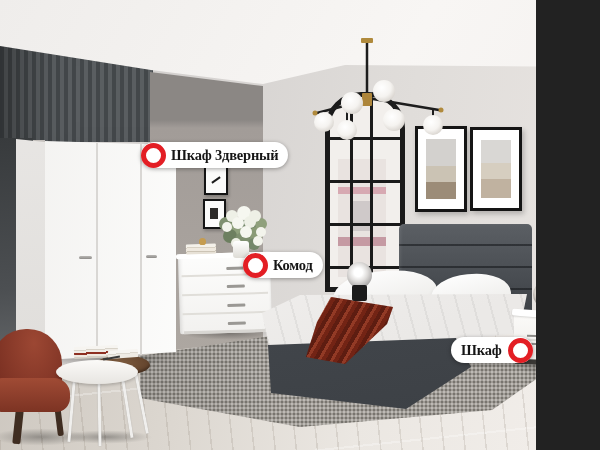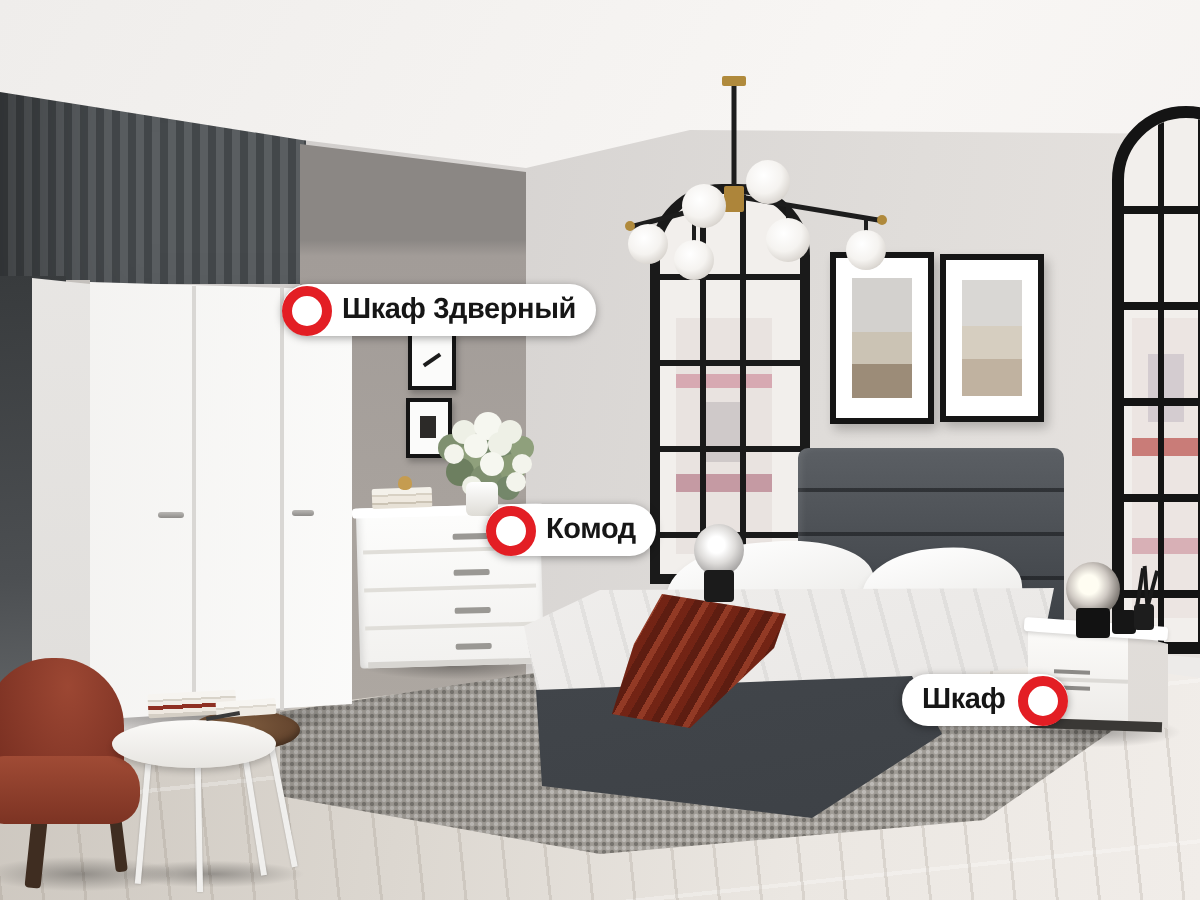--- a/index.html
+++ b/index.html
@@ -1,18 +1,18 @@
 <!DOCTYPE html>
 <html><head>
 <meta charset="utf-8">
 <style>
   html,body{margin:0;padding:0;background:#222;}
   .stage{
-    position:relative;width:600px;height:450px;overflow:hidden;
-    font-family:Liberation Sans, sans-serif;
+    position:relative;width:536px;height:450px;overflow:hidden;
+    font-family:Liberation Serif, serif;
     background:linear-gradient(100deg,#c7c4c2 0%,#d6d3d1 35%,#e0ddda 70%,#e7e3e0 100%);
   }
   .abs{position:absolute;}
   .poly{position:absolute;inset:0;}
 
   
   .wall-slats{left:0;top:46px;width:153px;height:96px;
     background:repeating-linear-gradient(90deg,#43474a 0 4px,#5a5e61 4px 8px);
     box-shadow:inset 60px 0 50px -40px rgba(0,0,0,.35);}
   .wall-taupe{left:150px;top:68px;width:113px;height:285px;

